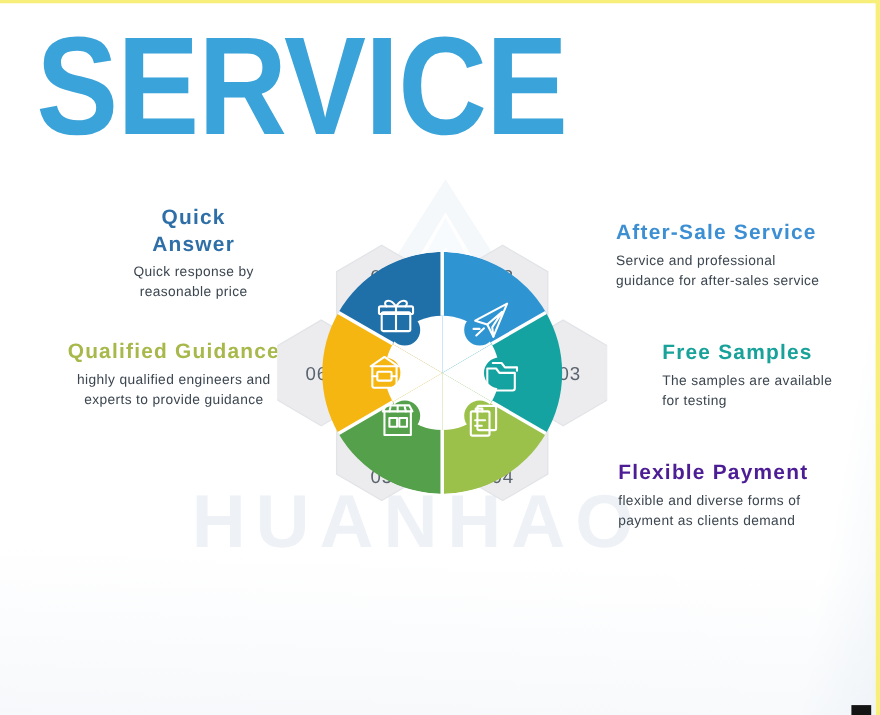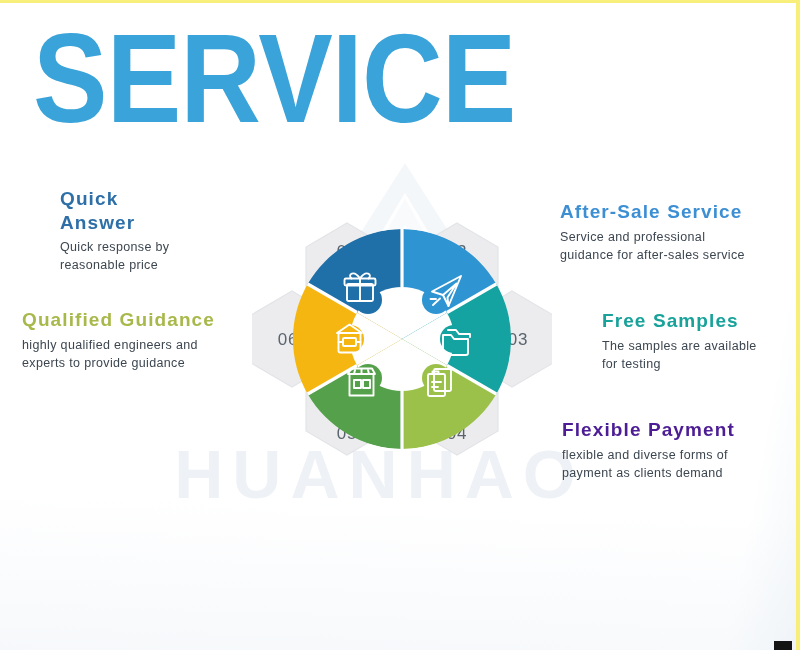--- a/index.html
+++ b/index.html
@@ -85,21 +85,21 @@
     white-space: pre-line;
   }
   .block .bd {
     font-size: 12.5px;
     color: #3c4650;
     line-height: 1.45;
     letter-spacing: 0.35px;
     margin: 0;
     white-space: pre-line;
   }
-  .right-al { text-align: left; }
+  .right-al { text-align: center; }
   .left-al  { text-align: left; }
 
   #blk-quick-answer       { left: 60px;  top: 184px; width: 232px; }
   #blk-qualified-guidance { left: 22px;  top: 305px; width: 272px; }
   #blk-perfectly-shipped  { left: 40px;  top: 418px; width: 254px; }
   #blk-after-sale         { left: 533px; top: 197px; width: 258px; margin-left: 27px; }
   #blk-free-samples       { left: 590px; top: 306px; width: 206px; margin-left: 12px; }
   #blk-flexible-payment   { left: 562px; top: 415px; width: 236px; }
 
   

